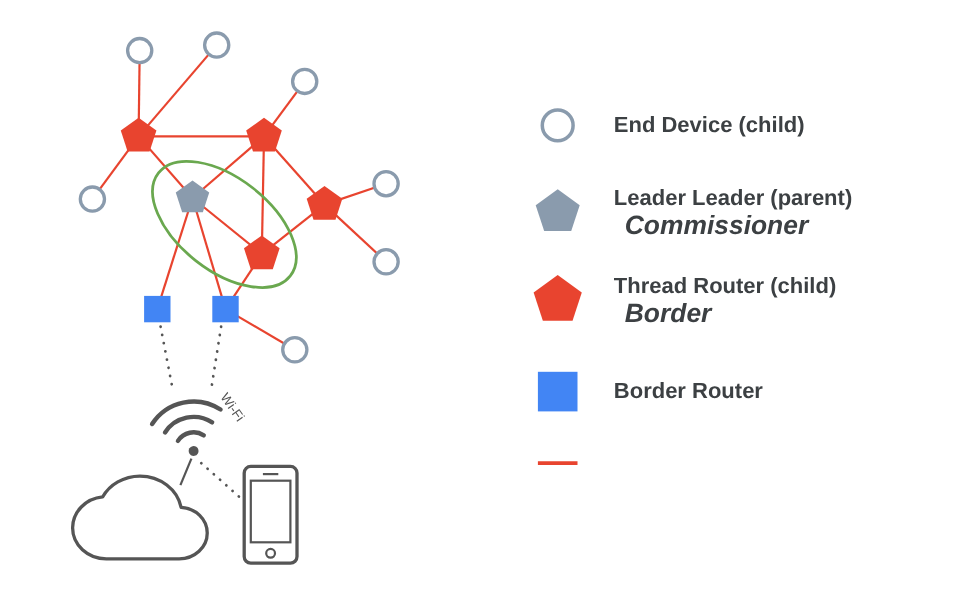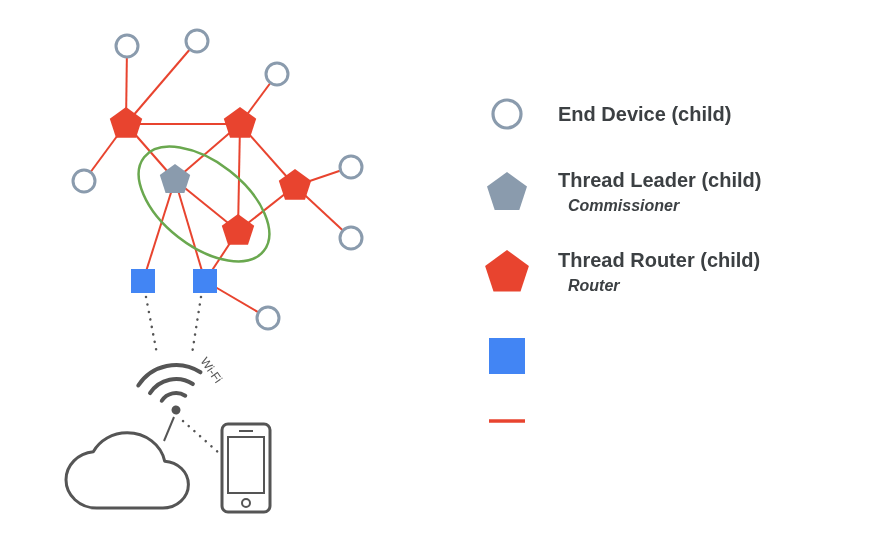--- a/index.html
+++ b/index.html
@@ -22,21 +22,21 @@
   .sym { flex: 0 0 auto; display: block; }
   .ltext { display: flex; flex-direction: column; justify-content: flex-end; }
   .llabel {
     font-size: 20px;
     font-weight: 700;
     color: #3c4043;
     line-height: 26px;
     white-space: nowrap;
   }
   .lsub {
-    font-size: 16px;
+    font-size: 24px;
     font-weight: 700;
     font-style: italic;
     color: #3c4043;
     line-height: 26px;
     padding-left: 10px;
     white-space: nowrap;
   }
 </style>
 </head>
 <body>
@@ -105,39 +105,42 @@
       <div class="ltext">
         <div class="llabel">End Device (child)</div>
       </div>
     </div>
 
     <div class="legend-row" style="top:162px;height:62px">
       <svg class="sym" width="54" height="62">
         <polygon points="27,10 47,24.5 39.3,48 14.7,48 7,24.5" fill="#8a9bad"></polygon>
       </svg>
       <div class="ltext">
-        <div class="llabel">Thread Leader (child)</div>
+        <div class="llabel">Leader Leader (parent)</div>
         <div class="lsub">Commissioner</div>
       </div>
     </div>
 
     <div class="legend-row" style="top:242px;height:62px">
       <svg class="sym" width="54" height="62">
         <polygon points="27,8 48.9,23.9 40.5,49.6 13.5,49.6 5.1,23.9" fill="#e8442f"></polygon>
       </svg>
       <div class="ltext">
         <div class="llabel">Thread Router (child)</div>
-        <div class="lsub">Router</div>
+        <div class="lsub">Border</div>
       </div>
     </div>
 
     <div class="legend-row" style="top:334px;height:44px">
       <svg class="sym" width="54" height="44">
         <rect x="9" y="4" width="36" height="36" fill="#4285f4"></rect>
       </svg>
+      <div class="ltext">
+        <div class="llabel">Border Router</div>
+      </div>
     </div>
 
     <div class="legend-row" style="top:399px;height:44px">
       <svg class="sym" width="54" height="44">
         <line x1="9" y1="22" x2="45" y2="22" stroke-width="3.5" stroke="#e8442f"></line>
       </svg>
     </div>
 
   </div>
 </div>

